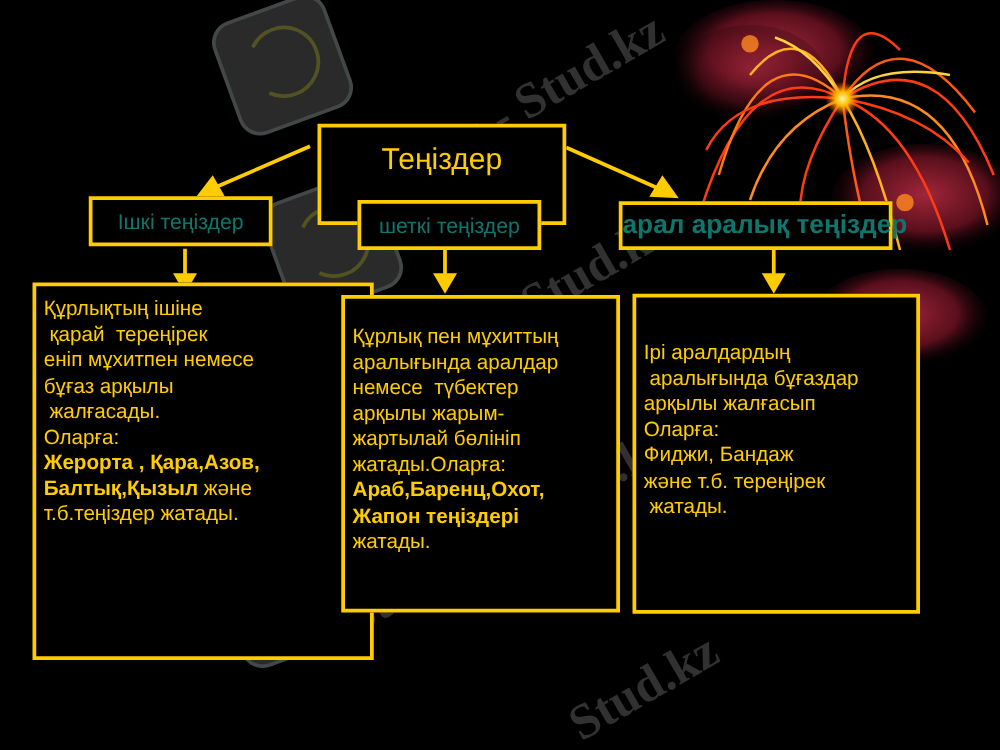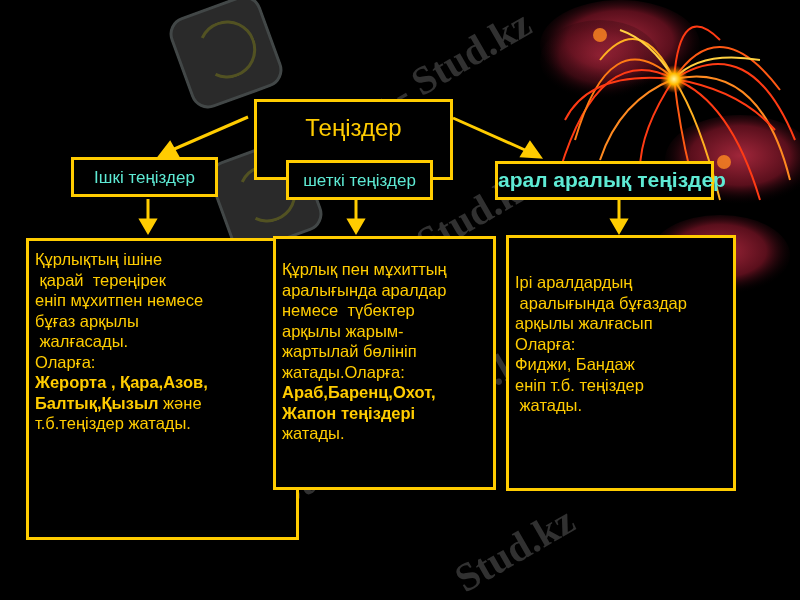--- a/index.html
+++ b/index.html
@@ -6,21 +6,21 @@
     body {
       width: 800px; height: 600px; background: #000; position: relative; overflow: hidden;
       font-family: "Liberation Sans", "DejaVu Sans", sans-serif; color: #ffcc00;
     }
     .box {
       position: absolute; border: 3px solid #ffcc00; box-sizing: border-box; background: #000;
     }
     .title-box { left: 254px; top: 59px; width: 199px; height: 81px; margin-top: 40px; }
     .title-text { position: absolute; left: 0; right: 0; top: 12px; text-align: center; font-size: 24px; color: #ffcc00; }
     .sub-box { height: 40px; }
-    .sub-text { position: absolute; left: 0; right: 0; top: 8px; text-align: center; font-size: 17px; color: #5eead4; white-space: nowrap; }
+    .sub-text { position: absolute; left: 0; right: 0; top: 8px; text-align: center; font-size: 17px; color: #0f766e; white-space: nowrap; }
     .sub-box.bold .sub-text { font-weight: bold; font-size: 21px; top: 4px; }
     .body-box .content { position: absolute; left: 6px; right: 4px; font-size: 16.5px; line-height: 20.5px; color: #ffcc00; }
     .line { display: block; white-space: pre; }
     .b { font-weight: bold; }
     svg.overlay { position: absolute; left: 0; top: 0; }
     .wm { position: absolute; font-family: "Liberation Serif", "DejaVu Serif", serif; font-weight: bold; color: #3a3a3a; font-size: 40px; transform: rotate(-30deg); transform-origin: left bottom; white-space: nowrap; opacity: 0.85; pointer-events: none; }
     .logo { position: absolute; width: 90px; height: 90px; border-radius: 18px; background: rgba(120,120,120,0.35); border: 3px solid rgba(90,100,100,0.5); transform: rotate(-20deg); pointer-events: none; }
     .logo::after { content: ""; position: absolute; left: 18px; top: 14px; width: 52px; height: 52px; border-radius: 50%; border: 3px solid rgba(110,110,30,0.6); border-left-color: transparent; }
   </style>
 </head>
@@ -100,21 +100,21 @@
 <div class="box sub-box" style="left:71px; top:157px; width:147px;">
   <div class="sub-text">Ішкі теңіздер</div>
 </div>
 <div class="box sub-box" style="left:286px; top:160px; width:147px;">
   <div class="sub-text">шеткі теңіздер</div>
 </div>
 <div class="box sub-box bold" style="left:495px; top:161px; width:219px; height:39px;">
   <div class="sub-text">арал аралық теңіздер</div>
 </div>
 
-<div class="box body-box" style="left:26px; top:238px; width:273px; height:302px;text-decoration:underline;">
+<div class="box body-box" style="left:26px; top:226px; width:273px; height:302px;text-decoration:underline;">
   <div class="content" style="top:8px;">
     <span class="line">Құрлықтың ішіне</span>
     <span class="line"> қарай  тереңірек</span>
     <span class="line">еніп мұхитпен немесе</span>
     <span class="line">бұғаз арқылы</span>
     <span class="line"> жалғасады.</span>
     <span class="line">Оларға:</span>
     <span class="line b">Жерорта , Қара,Азов,</span>
     <span class="line"><span class="b">Балтық,Қызыл</span><span> және</span></span>
     <span class="line">т.б.теңіздер жатады.</span>
@@ -135,16 +135,16 @@
   </div>
 </div>
 
 <div class="box body-box" style="left:506px; top:235px; width:230px; height:256px;">
   <div class="content" style="top:34px;">
     <span class="line">Ірі аралдардың</span>
     <span class="line"> аралығында бұғаздар</span>
     <span class="line">арқылы жалғасып</span>
     <span class="line">Оларға:</span>
     <span class="line">Фиджи, Бандаж</span>
-    <span class="line">еніп т.б. теңіздер</span>
+    <span class="line">және т.б. тереңірек</span>
     <span class="line"> жатады.</span>
   </div>
 </div>
 
 </body></html>

